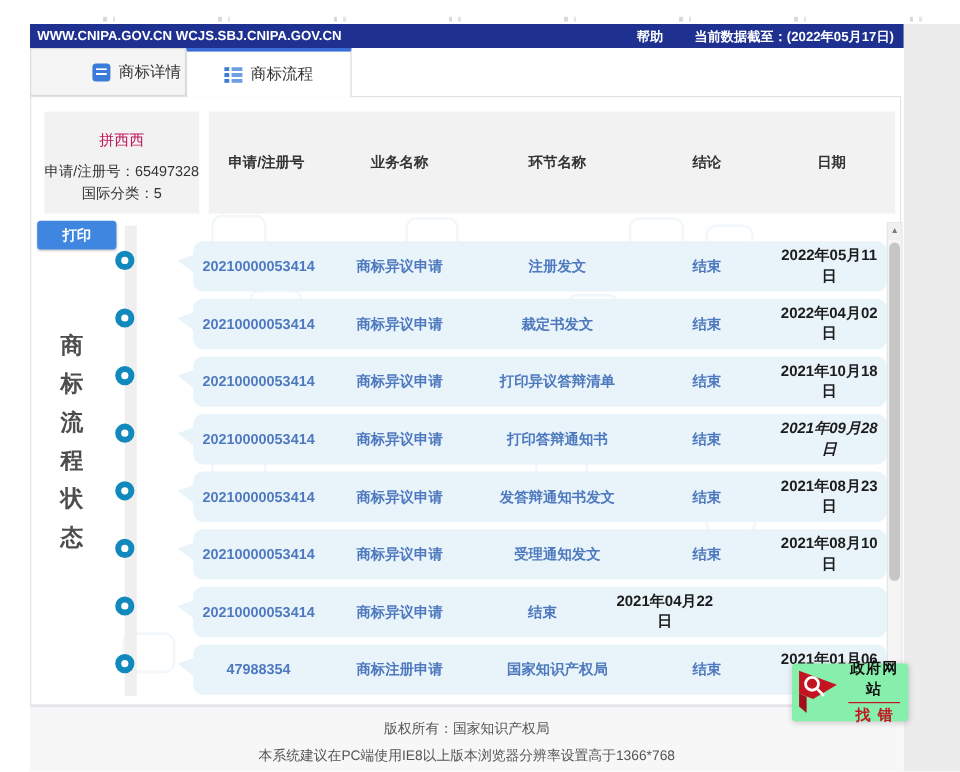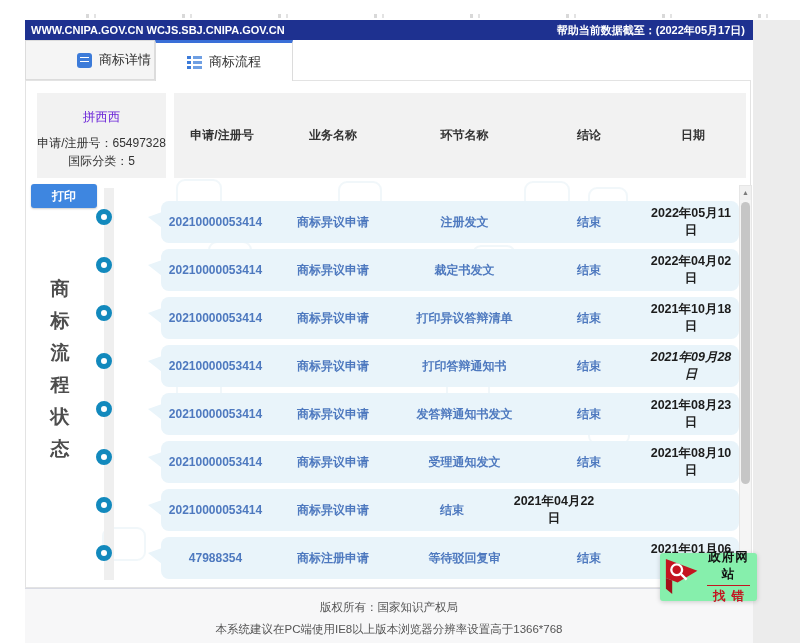--- a/index.html
+++ b/index.html
@@ -14,21 +14,21 @@
   .ruler { position:absolute; left:0; top:2px; width:100%; height:4px;
     background:repeating-linear-gradient(90deg, transparent 0 86px, #cfcfcf 86px 89px, transparent 89px 94px, #dcdcdc 94px 96px);
     opacity:.8; }
   .right-gutter { position:absolute; left:753px; top:8px; width:47px; height:635px; background:#ececec; }
   .window { position:absolute; left:25px; top:8px; width:728px; height:635px; background:#fff; }
 
   
   .topbar { position:absolute; left:0; top:0; width:100%; height:20px;
     background:var(--topbar-bg); color:#fff; display:flex; justify-content:space-between;
     align-items:center; padding:0 8px 0 6px; font-size:11px; font-weight:bold; }
-  .topbar-right { display:flex; }
+  .topbar-right { display:flex; gap:26px; }
   .topbar-right span { cursor:default; }
 
   
   .tabs { position:absolute; left:0; top:20px; width:100%; height:40px; background:#fff; }
   .tab { position:absolute; top:0; height:40px; display:flex; align-items:center;
     justify-content:center; gap:7px; font-size:13px; color:#333; cursor:pointer; }
   .tab.inactive { left:0; width:130px; background:#f5f5f5; border:1px solid #dcdcdc;padding-left:48px; }
   .tab.active { left:130px; width:138px; background:#fff; height:41px; z-index:3;
     border-left:1px solid #dcdcdc; border-right:1px solid #dcdcdc;
     border-top:3px solid var(--accent-blue); }
@@ -42,21 +42,21 @@
       repeating-linear-gradient(#6f9fe3 0 3px, transparent 3px 5px) 6px 0/9px 13px no-repeat; }
 
   
   .container { position:absolute; left:0; top:60px; width:726px; height:508px;
     background:#fff; border:1px solid #e3e3e3; }
 
   .wm { position:absolute; border:2px solid #eaf3f8; border-radius:9px; opacity:.65; }
 
   .info-card { position:absolute; left:11px; top:12px; width:129px; height:85px;
     background:#f2f2f2; text-align:center; padding-top:15px; font-size:12px; color:#333; }
-  .tm-name { color:#6d28d9; font-size:12.5px; margin-bottom:8px; }
+  .tm-name { color:#be185d; font-size:12.5px; margin-bottom:8px; }
   .info-card div { line-height:18px; }
 
   .header-strip { position:absolute; left:148px; top:12px; width:572px; height:85px;
     background:#f2f2f2; display:flex; align-items:center; }
   .header-strip span { display:inline-block; text-align:center; font-size:12px;
     font-weight:bold; color:#333; }
 
   .print-btn { position:absolute; left:5px; top:103px; width:66px; height:24px;
     background:var(--button-blue); color:#fff; border:none; border-radius:3px;
     font-size:12px; font-weight:bold; cursor:pointer; box-shadow:0 1px 2px rgba(0,0,0,.2);
@@ -240,21 +240,21 @@
     <span class="tail"></span>
     <span class="c-reg" style="width: 109px;">20210000053414</span>
     <span style="width: 126px;">商标异议申请</span>
     <span style="width: 112px;">结束</span>
     <span class="c-date" style="width: 92px;">2021年04月22日</span>
   </div>
           <div class="row-card" style="top: 456px;">
     <span class="tail"></span>
     <span class="c-reg" style="width: 109px;">47988354</span>
     <span style="width: 126px;">商标注册申请</span>
-    <span style="width: 137px;">等待驳回复审</span>
+    <span style="width: 137px;">国家知识产权局</span>
     <span style="width: 112px;">结束</span>
     <span class="c-date" style="width: 92px;">2021年01月06日</span>
   </div>
         </div>
 
       <div class="sbar">
         <div class="arr up">▲</div>
         <div class="thumb"></div>
         <div class="arr down">▼</div>
       </div>

